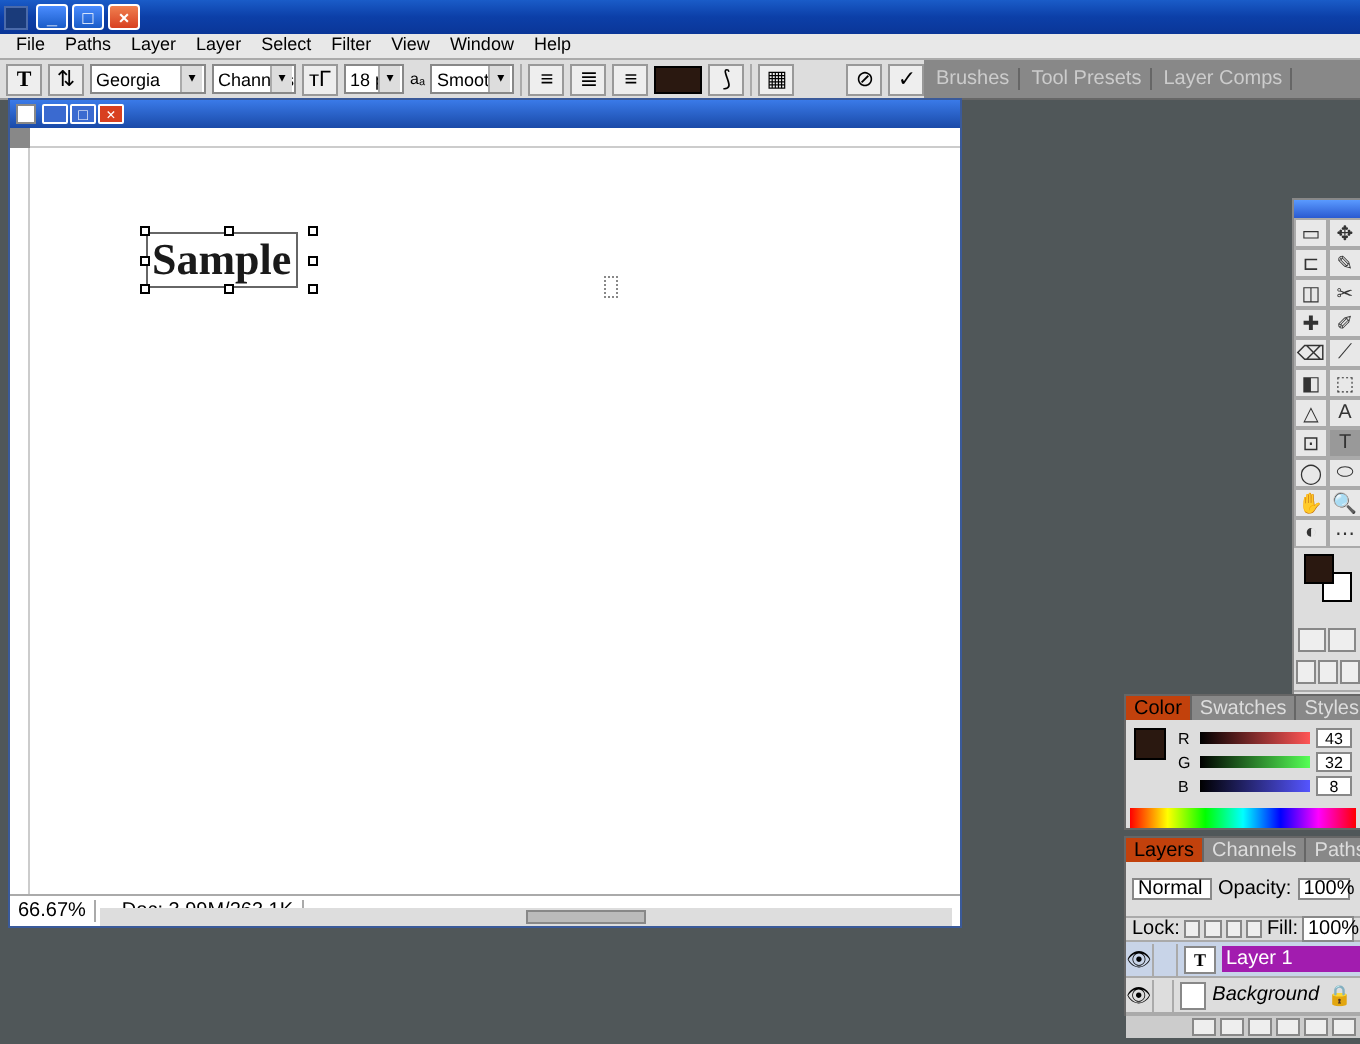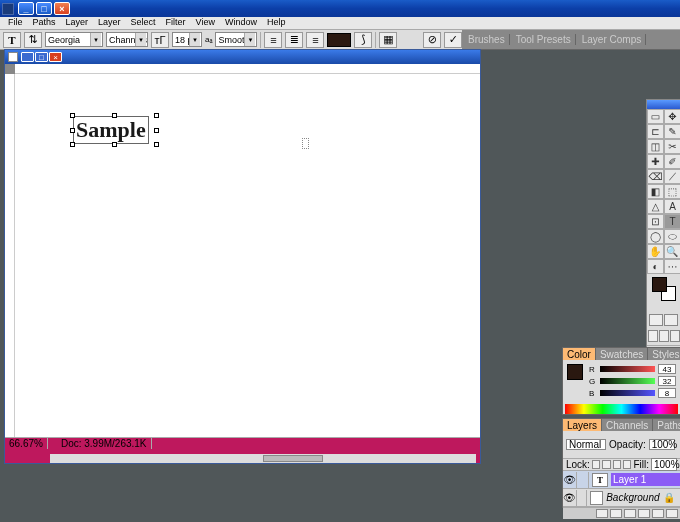--- a/index.html
+++ b/index.html
@@ -30,40 +30,40 @@
 .docwinbtns{display:flex;gap:1px}
 .docwinbtn{width:13px;height:10px;border:1px solid #fff;border-radius:1px;font-size:8px;display:flex;align-items:center;justify-content:center}
 .docwinbtn.cl{background:#d84020}
 .docwinbtn.mm{background:#3a6ad0}
 .rulerh{height:10px;background:#fff;border-bottom:1px solid #ccc;margin-left:10px}
 .rulerv{width:10px;background:#fff;border-right:1px solid #ccc;position:absolute;left:0;top:24px;bottom:10px}
 .canvas{position:absolute;left:10px;top:24px;right:0;bottom:10px;background:#fff}
 .sampletext{position:absolute;left:58px;top:42px;font-family:Georgia,serif;font-size:22px;font-weight:bold;color:#1a1a1a;border:1px solid #666;padding:0 2px}
 .handle{width:5px;height:5px;background:#fff;border:1px solid #000;position:absolute}
 .cursor{position:absolute;left:287px;top:64px;width:7px;height:11px;border:1px dotted #888}
-.statusbar{position:absolute;left:0;right:0;bottom:0;height:26px;background:#be185d;border-top:1px solid #aaa;font-size:8px;display:flex;align-items:flex-start}
+.statusbar{position:absolute;left:0;right:0;bottom:0;height:16px;background:#ffffff;border-top:1px solid #aaa;font-size:8px;display:flex;align-items:center}
 .statusbar span{padding:0 4px;border-right:1px solid #aaa}
 .scrollh{position:absolute;left:45px;right:4px;bottom:0;height:9px;background:#ddd}
 .scrollh .thumb{position:absolute;left:50%;width:60px;height:7px;background:#bbb;border:1px solid #888;top:1px}
 .toolbox{position:absolute;right:0;top:99px;width:34px;background:#ddd;border:1px solid #888;border-right:none}
 .tbhead{height:9px;background:linear-gradient(to bottom,#5a9aff,#2a5ad0)}
 .toolgrid{display:grid;grid-template-columns:1fr 1fr}
 .tool{width:17px;height:15px;border:1px solid #aaa;background:#e8e8e8;display:flex;align-items:center;justify-content:center;font-size:10px;color:#333}
 .tool.active{background:#999}
 .colorarea{height:36px;display:flex;flex-direction:column;align-items:center;padding:3px}
 .fgbg{position:relative;width:24px;height:24px}
 .fg{width:15px;height:15px;background:#2a1810;border:1px solid #000;position:absolute;top:0;left:0}
 .bg{width:15px;height:15px;background:#fff;border:1px solid #000;position:absolute;bottom:0;right:0}
 .qm{display:flex;gap:1px;margin-top:4px}
 .qm div{width:14px;height:12px;border:1px solid #888;background:#eee}
 .panel{position:absolute;right:0;background:#ddd;border:1px solid #666;border-right:none}
 .panelcolor{top:347px;width:118px;height:68px}
 .tabrow{height:12px;background:#aaa;display:flex;font-size:8px}
 .tab{padding:1px 4px;background:#888;color:#ddd;border-right:1px solid #666}
-.tab.active{background:#fdba74;color:#000}
+.tab.active{background:#c2410c;color:#000}
 .sliders{padding:4px 4px 2px 4px}
 .sliderrow{display:flex;align-items:center;gap:3px;margin-bottom:2px}
 .sliderrow label{width:8px;font-size:8px}
 .slider{flex:1;height:6px;background:linear-gradient(to right,#000,#f55);position:relative}
 .slider.g{background:linear-gradient(to right,#000,#5f5)}
 .slider.b{background:linear-gradient(to right,#000,#55f)}
 .sval{width:18px;height:10px;border:1px solid #888;background:#fff;font-size:8px;text-align:center}
 .spectrum{height:10px;background:linear-gradient(to right,red,yellow,lime,cyan,blue,magenta,red);margin:2px}
 .cpick{position:absolute;left:4px;top:16px;width:16px;height:16px;background:#2a1810;border:1px solid #000}
 .panellayers{top:418px;width:118px;height:90px}
@@ -71,21 +71,21 @@
 .layopts .sel{border:1px solid #888;background:#fff;padding:0 2px;width:40px;height:11px;display:flex;align-items:center}
 .layopts2{height:12px;display:flex;align-items:center;padding:0 3px;gap:2px;font-size:8px;border-bottom:1px solid #aaa}
 .lock{width:10px;height:9px;border:1px solid #888;background:#eee}
 .layer{height:18px;display:flex;align-items:center;border-bottom:1px solid #aaa;background:#c8d4e8;font-size:8px}
 .layer.bg2{background:#ddd}
 .eye{width:14px;height:16px;border-right:1px solid #aaa;display:flex;align-items:center;justify-content:center}
 .link{width:12px;height:16px;border-right:1px solid #aaa}
 .lthumb{width:16px;height:14px;border:1px solid #888;background:#fff;margin:0 3px;display:flex;align-items:center;justify-content:center;font-family:Georgia;font-weight:bold;font-size:9px}
 .lthumb.w{background:#fff}
 .lname{flex:1;font-style:italic}
-.layer.active .lname{background:#8b5cf6;color:#fff;font-style:normal;padding:1px 2px}
+.layer.active .lname{background:#a21caf;color:#fff;font-style:normal;padding:1px 2px}
 .btmrow{height:12px;background:#ccc;border-top:1px solid #aaa;display:flex;justify-content:flex-end;gap:2px;padding:1px 2px}
 .btmrow div{width:12px;height:9px;border:1px solid #888;background:#eee}
 </style>
 </head>
 <body>
 
 <div class="titlebar">
   <div class="appicon"></div>
   <div class="winbtns">
     <div class="winbtn min">_</div>

